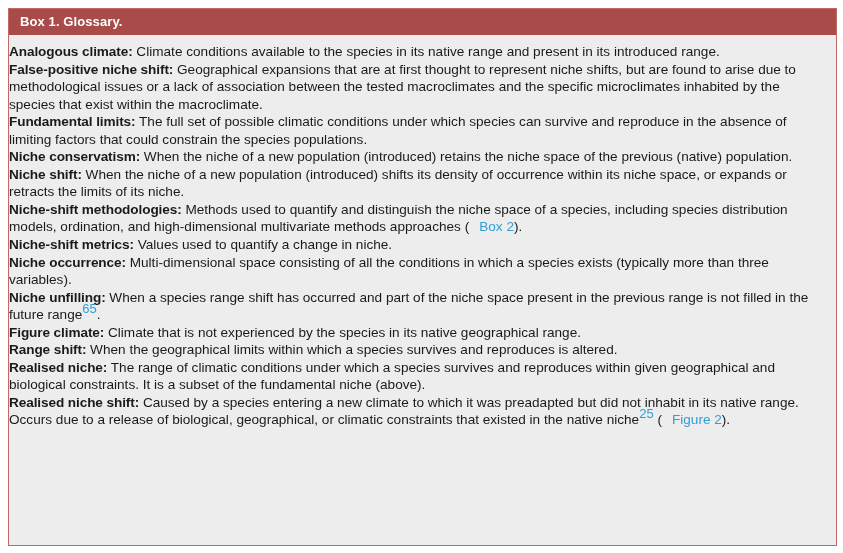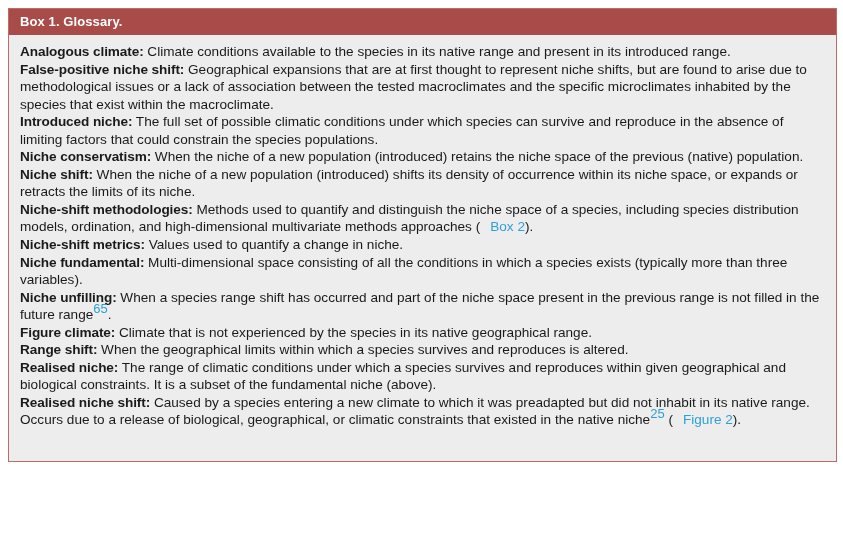--- a/index.html
+++ b/index.html
@@ -15,34 +15,34 @@
   body{
     width:843px;height:553px;
     background:#ffffff;
     font-family:"Liberation Sans","DejaVu Sans",sans-serif;
     color:var(--text);
     overflow:hidden;
   }
   .glossary-box{
     position:absolute;
     left:8px;top:8px;
-    width:829px;height:454px;
+    width:829px;height:538px;
     border:1.5px solid var(--border);
     background:var(--body-bg);
   }
   .box-header{
     background:var(--header-bg);
     color:var(--header-text);
     font-weight:bold;
     font-size:13px;
     padding:5px 11px 6px 11px;
     letter-spacing:.1px;
   }
   .box-body{
-    padding:8px 11px 8px 11px;
+    padding:8px 11px 8px 0;
     font-size:13.6px;
     line-height:17.55px;
   }
   .entry{
     margin:0;
   }
   .entry b{
     font-weight:bold;
     letter-spacing:-.1px;
   }
@@ -61,25 +61,25 @@
   }
 </style>
 </head>
 <body>
 
 <div class="glossary-box">
   <div class="box-header">Box 1. Glossary.</div>
   <div class="box-body" id="glossary-list">
       <p class="entry"><b>Analogous climate:</b><span> Climate conditions available to the species in its native range and present in its introduced range.</span></p>
       <p class="entry"><b>False-positive niche shift:</b><span> Geographical expansions that are at first thought to represent niche shifts, but are found to arise due to methodological issues or a lack of association between the tested macroclimates and the specific microclimates inhabited by the species that exist within the macroclimate.</span></p>
-      <p class="entry"><b>Introduced niche:</b><span> The full set of possible climatic conditions under which species can survive and reproduce in the absence of limiting factors that could constrain the species populations.</span></p>
+      <p class="entry"><b>Fundamental limits:</b><span> The full set of possible climatic conditions under which species can survive and reproduce in the absence of limiting factors that could constrain the species populations.</span></p>
       <p class="entry"><b>Niche conservatism:</b><span> When the niche of a new population (introduced) retains the niche space of the previous (native) population.</span></p>
       <p class="entry"><b>Niche shift:</b><span> When the niche of a new population (introduced) shifts its density of occurrence within its niche space, or expands or retracts the limits of its niche.</span></p>
       <p class="entry"><b>Niche-shift methodologies:</b><span> Methods used to quantify and distinguish the niche space of a species, including species distribution models, ordination, and high-dimensional multivariate methods approaches (</span><span class="link">Box 2</span><span>).</span></p>
       <p class="entry"><b>Niche-shift metrics:</b><span> Values used to quantify a change in niche.</span></p>
-      <p class="entry"><b>Niche fundamental:</b><span> Multi-dimensional space consisting of all the conditions in which a species exists (typically more than three variables).</span></p>
+      <p class="entry"><b>Niche occurrence:</b><span> Multi-dimensional space consisting of all the conditions in which a species exists (typically more than three variables).</span></p>
       <p class="entry"><b>Niche unfilling:</b><span> When a species range shift has occurred and part of the niche space present in the previous range is not filled in the future range</span><sup class="ref">65</sup><span>.</span></p>
       <p class="entry"><b>Figure climate:</b><span> Climate that is not experienced by the species in its native geographical range.</span></p>
       <p class="entry"><b>Range shift:</b><span> When the geographical limits within which a species survives and reproduces is altered.</span></p>
       <p class="entry"><b>Realised niche:</b><span> The range of climatic conditions under which a species survives and reproduces within given geographical and biological constraints. It is a subset of the fundamental niche (above).</span></p>
       <p class="entry"><b>Realised niche shift:</b><span> Caused by a species entering a new climate to which it was preadapted but did not inhabit in its native range. Occurs due to a release of biological, geographical, or climatic constraints that existed in the native niche</span><sup class="ref">25</sup><span> (</span><span class="link">Figure 2</span><span>).</span></p>
     </div>
 </div>
 
 </body></html>

